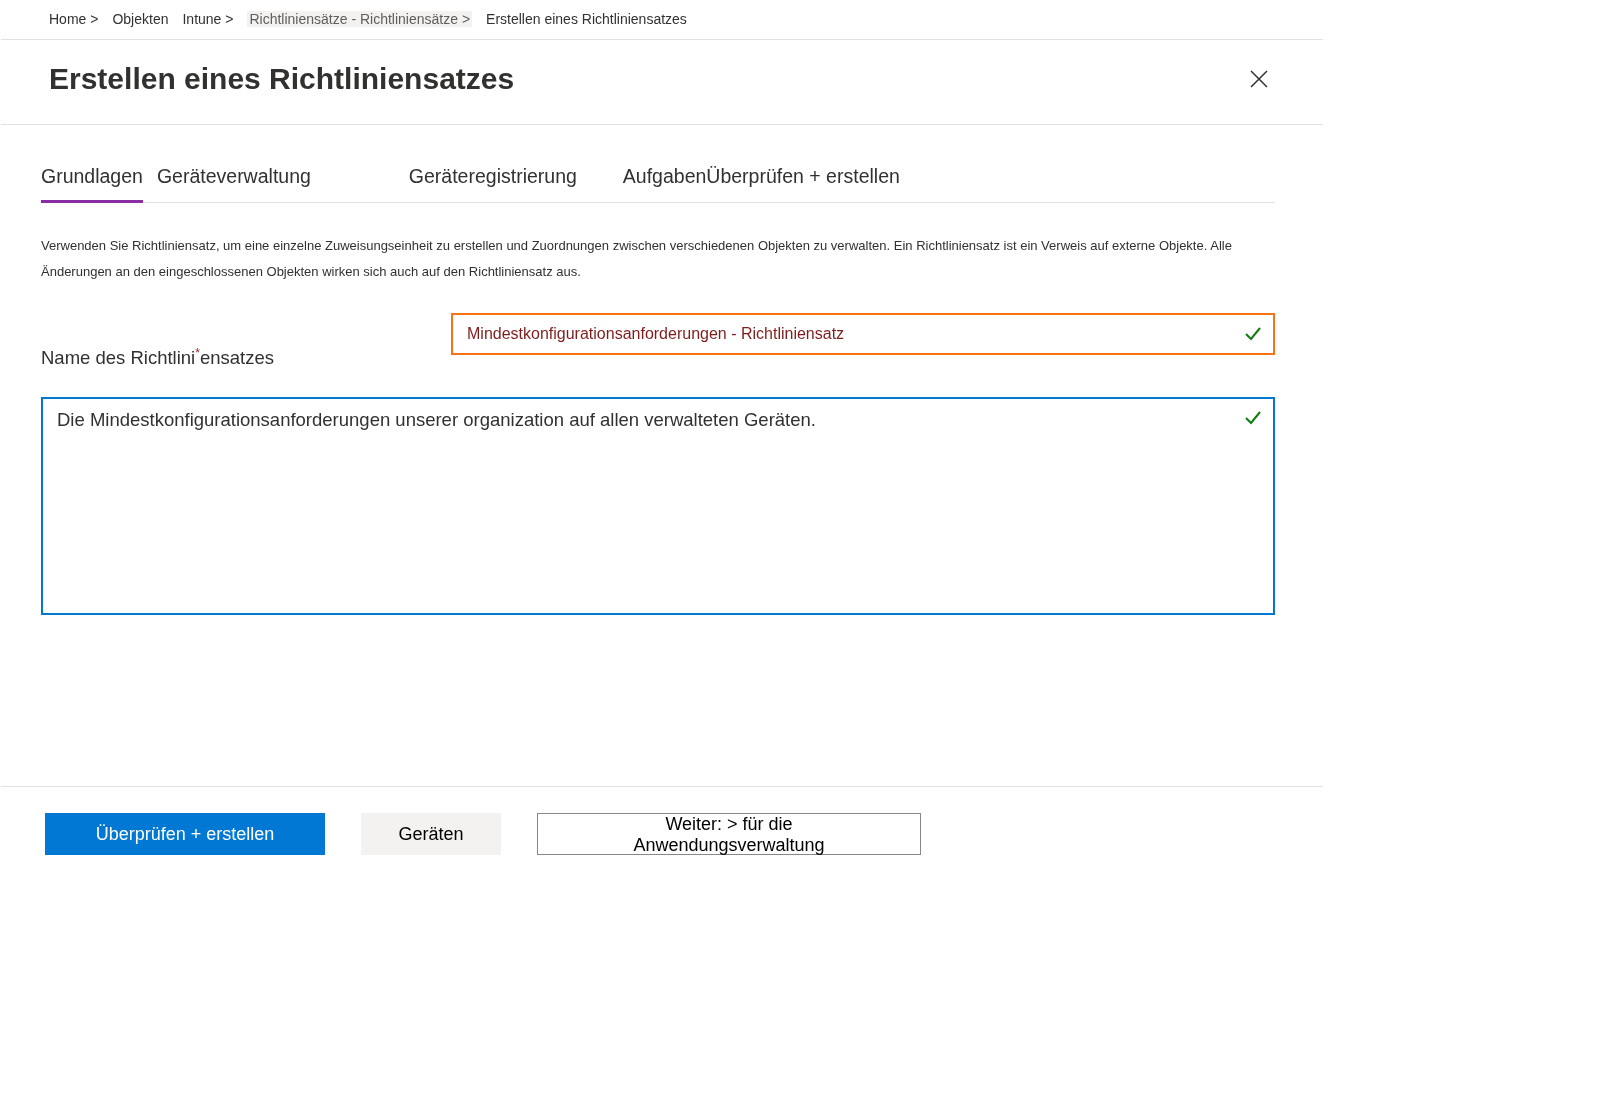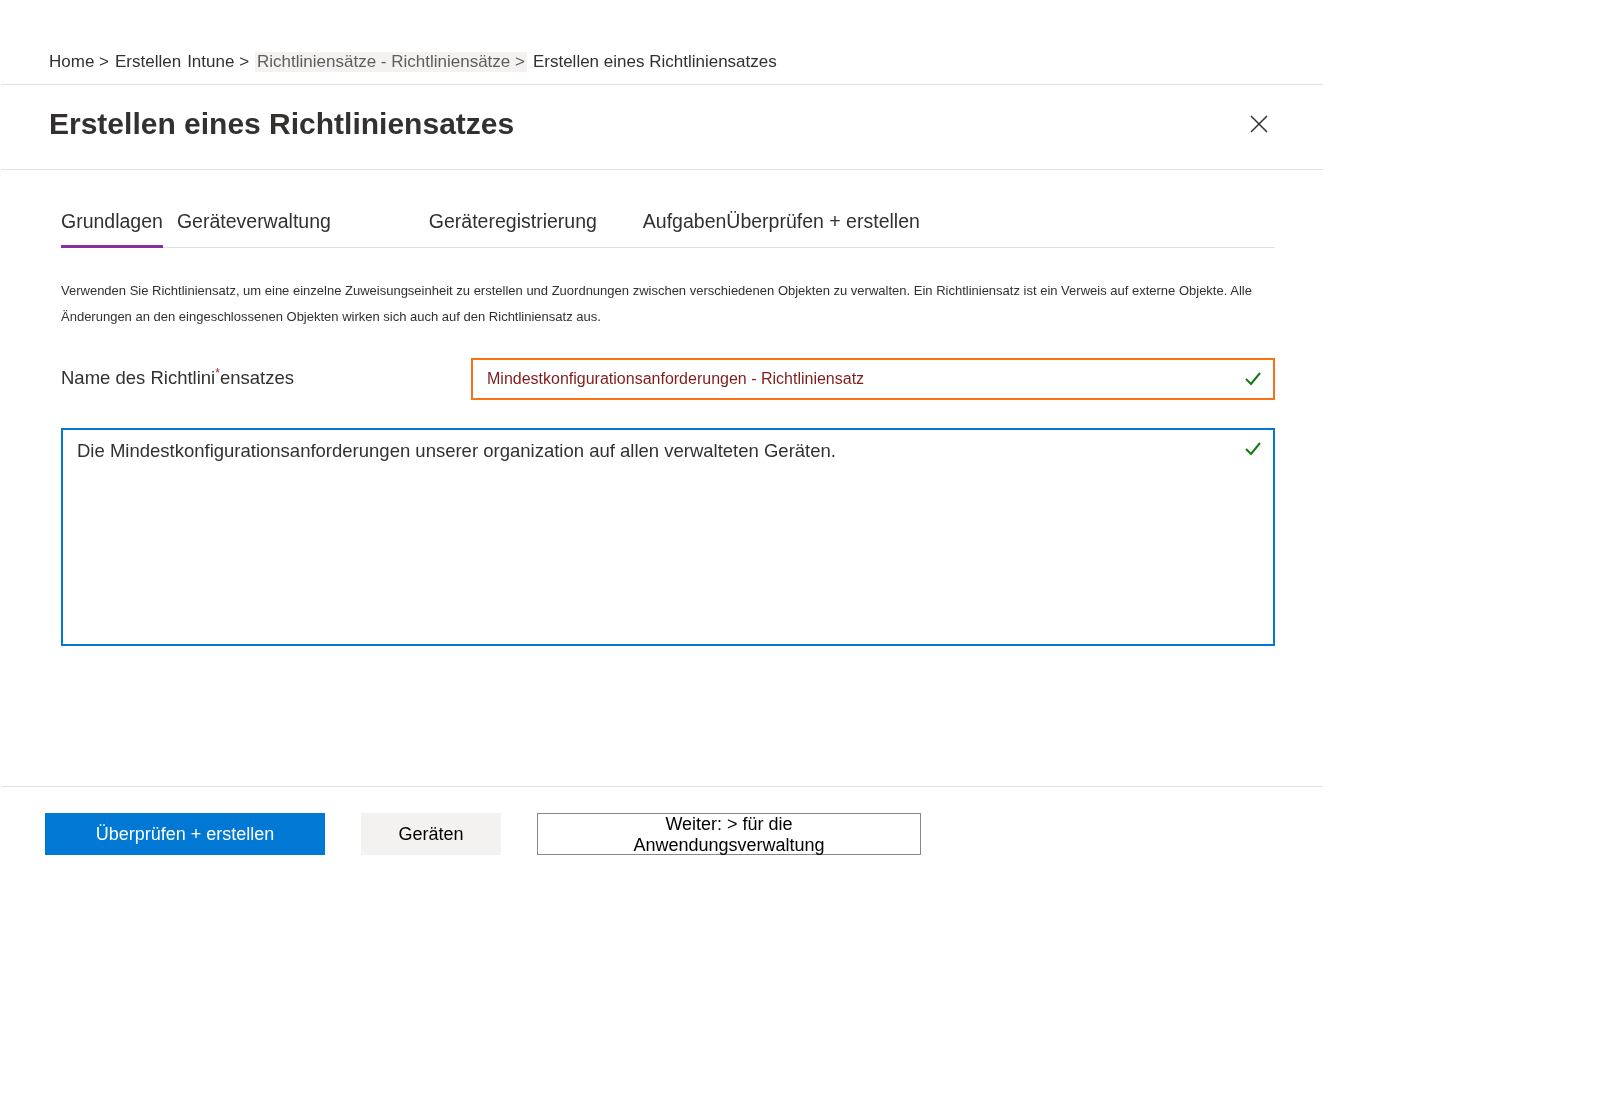--- a/index.html
+++ b/index.html
@@ -20,24 +20,23 @@
       width: 1322px;
       height: 880px;
       display: flex;
       flex-direction: column;
       margin: 1px;
     }
     .breadcrumb {
       display: flex;
       align-items: center;
       padding: 10px 48px 12px 48px;
-      font-size: 17px;
+      font-size: 14px;
       border-bottom: 1px solid #e1e1e1;
-      gap: 6px;
-      margin-top: 41px;
+      gap: 14px;
     }
     .breadcrumb .bc-item {
       display: inline-flex;
       align-items: center;
       white-space: nowrap;
     }
     .breadcrumb .bc-item.link {
       color: #323130;
     }
     .breadcrumb .bc-current {
@@ -65,21 +64,21 @@
       width: 32px;
       height: 32px;
       display: flex;
       align-items: center;
       justify-content: center;
       cursor: pointer;
       background: none;
       border: none;
     }
     .content {
-      padding: 40px 48px 0 60px;
+      padding: 40px 48px 0 40px;
       flex: 1;
       display: flex;
       flex-direction: column;
     }
     .tabs {
       display: flex;
       border-bottom: 1px solid #e1e1e1;
       gap: 0;
     }
     .tab {
@@ -130,20 +129,21 @@
       display: flex;
       align-items: flex-start;
       margin-bottom: 28px;
     }
     .form-label {
       width: 410px;
       font-size: 18.5px;
       padding-top: 8px;
       color: #323130;
       position: relative;
+      margin-top: 25px;
     }
     .req-star {
       color: #a4262c;
       position: relative;
       font-size: 12px;
       vertical-align: super;
     }
     .form-field {
       flex: 1;
       position: relative;
@@ -207,21 +207,21 @@
     .btn-next {
       width: 384px;
     }
   </style>
 </head>
 <body>
 
 <div class="outer">
   <div class="breadcrumb">
     <span class="bc-item link">Home &gt;</span>
-    <span class="bc-item link">Erstellen</span>
+    <span class="bc-item link">Objekten</span>
     <span class="bc-item link">Intune &gt;</span>
     <span class="bc-item muted-link">Richtliniensätze - Richtliniensätze &gt;</span>
     <span class="bc-item bc-current">Erstellen eines Richtliniensatzes</span>
   </div>
 
   <div class="header">
     <h1>Erstellen eines Richtliniensatzes</h1>
     <button class="close-btn">
       <svg width="20" height="20" viewBox="0 0 20 20">
           <path d="M2 2 L18 18 M18 2 L2 18" stroke="#323130" stroke-width="1.5" fill="none"></path>

